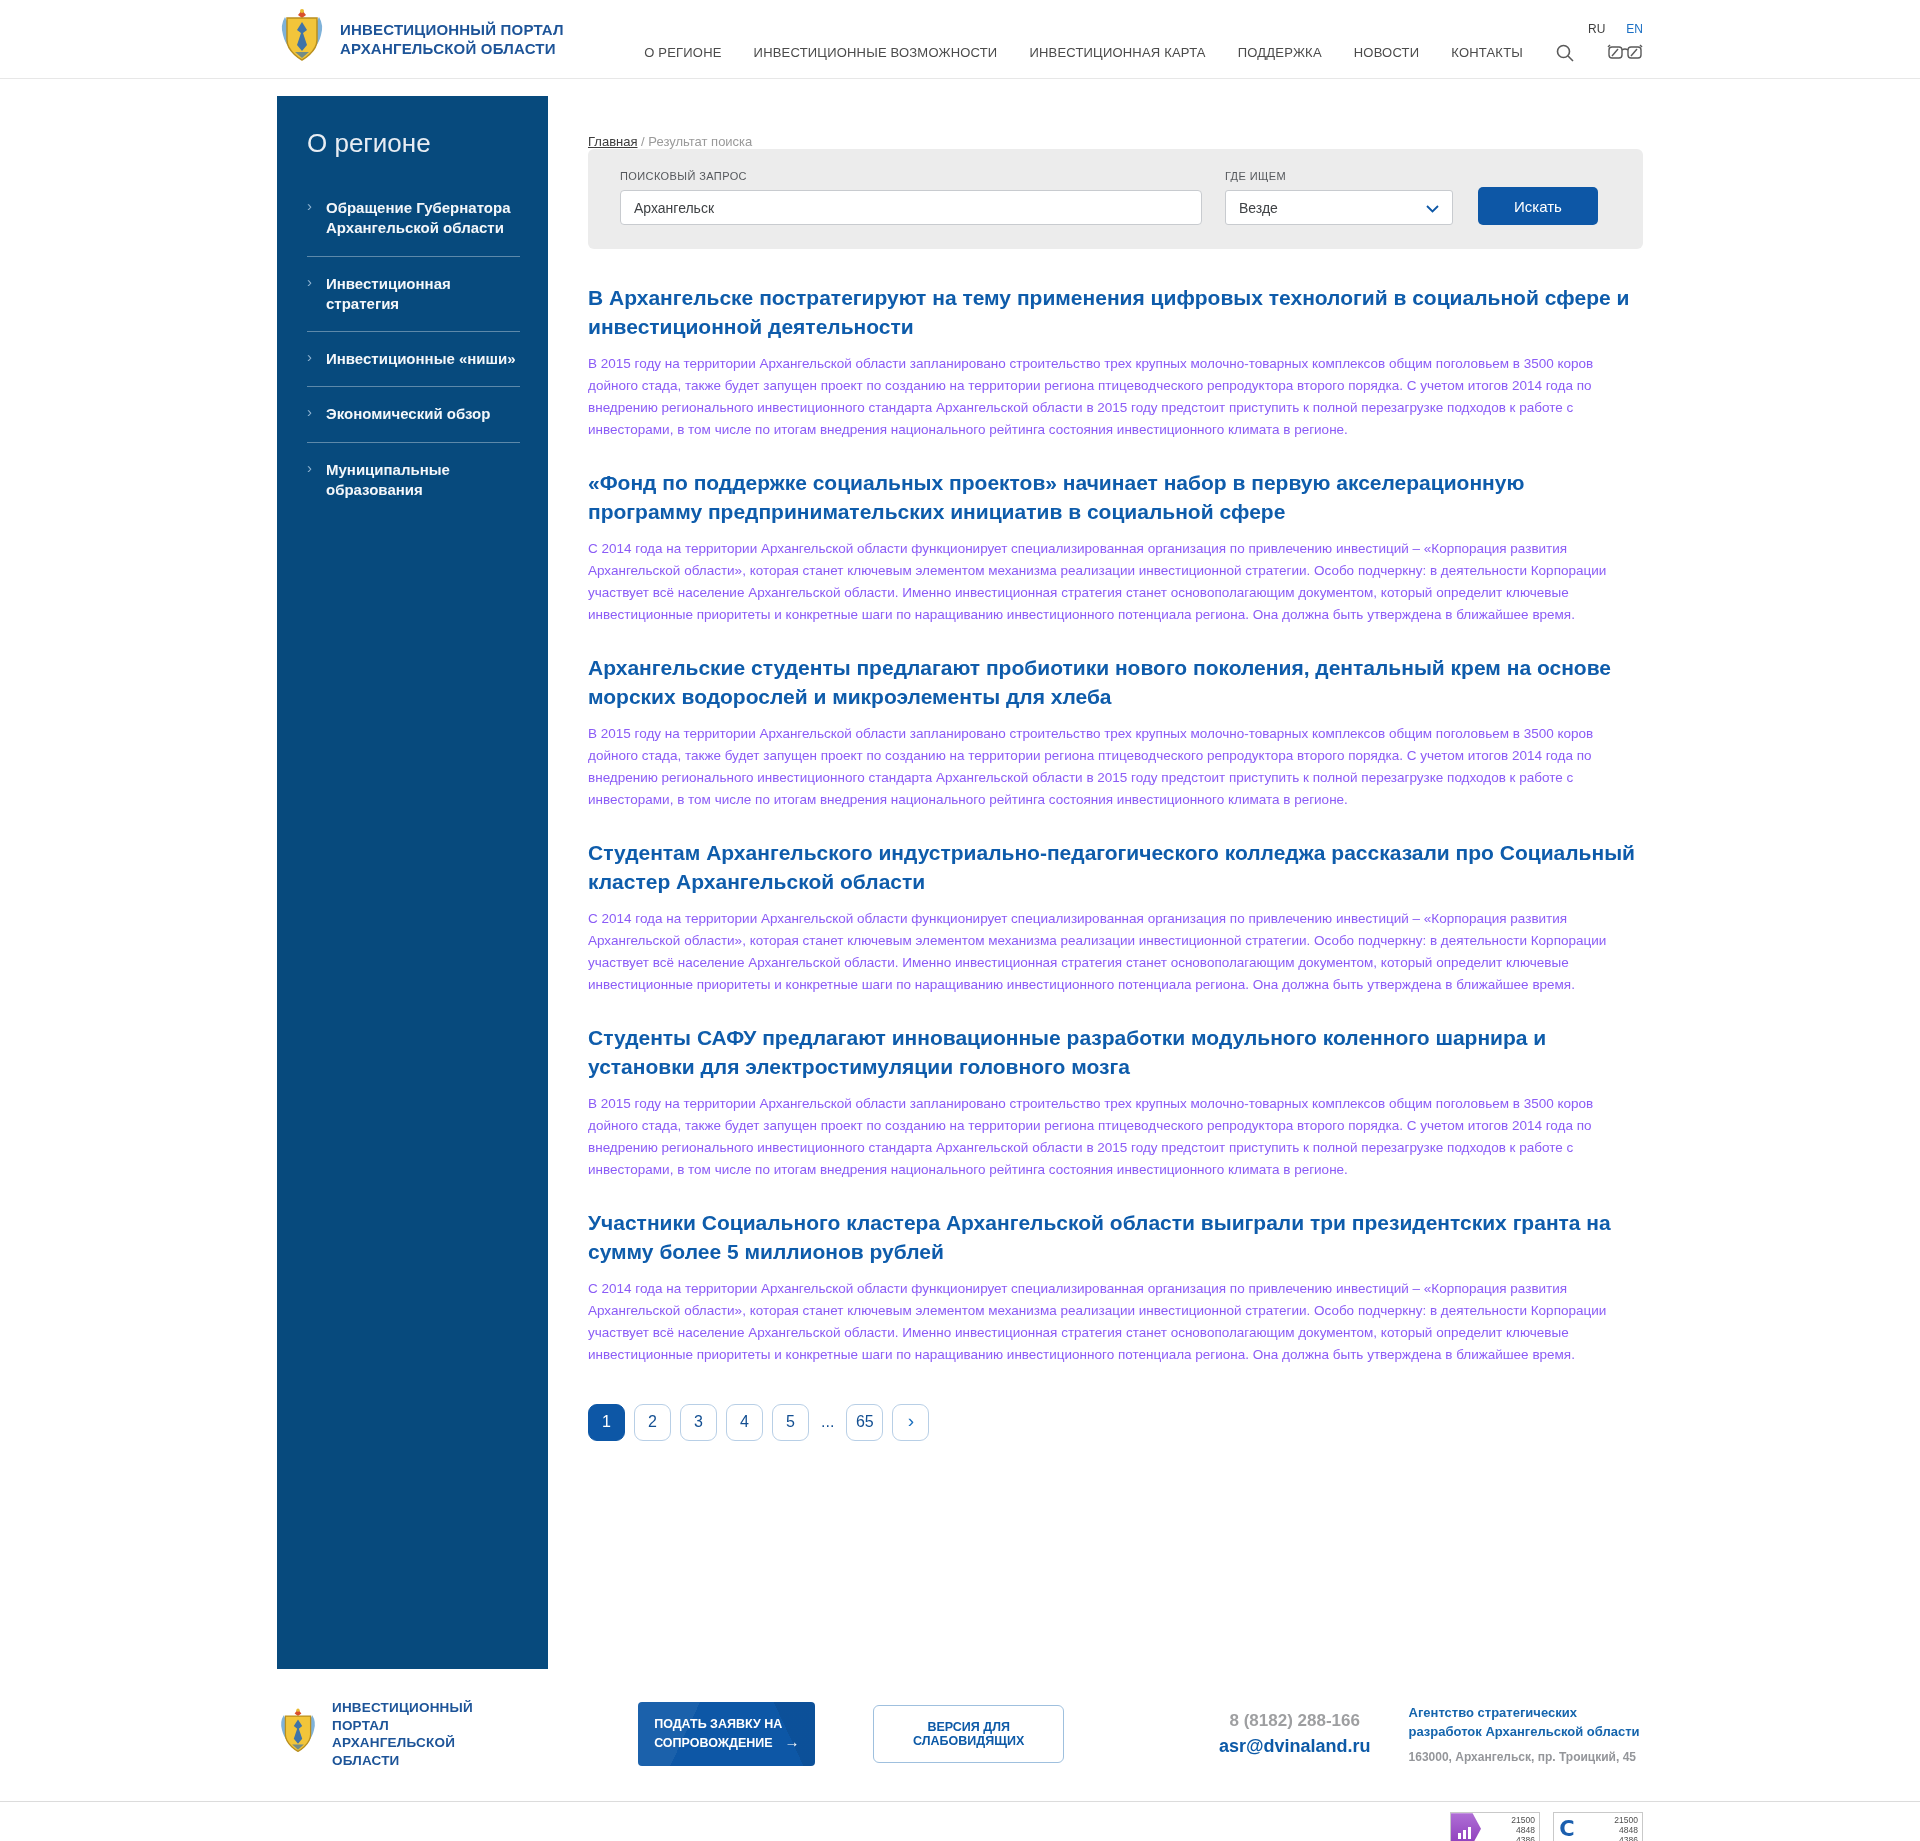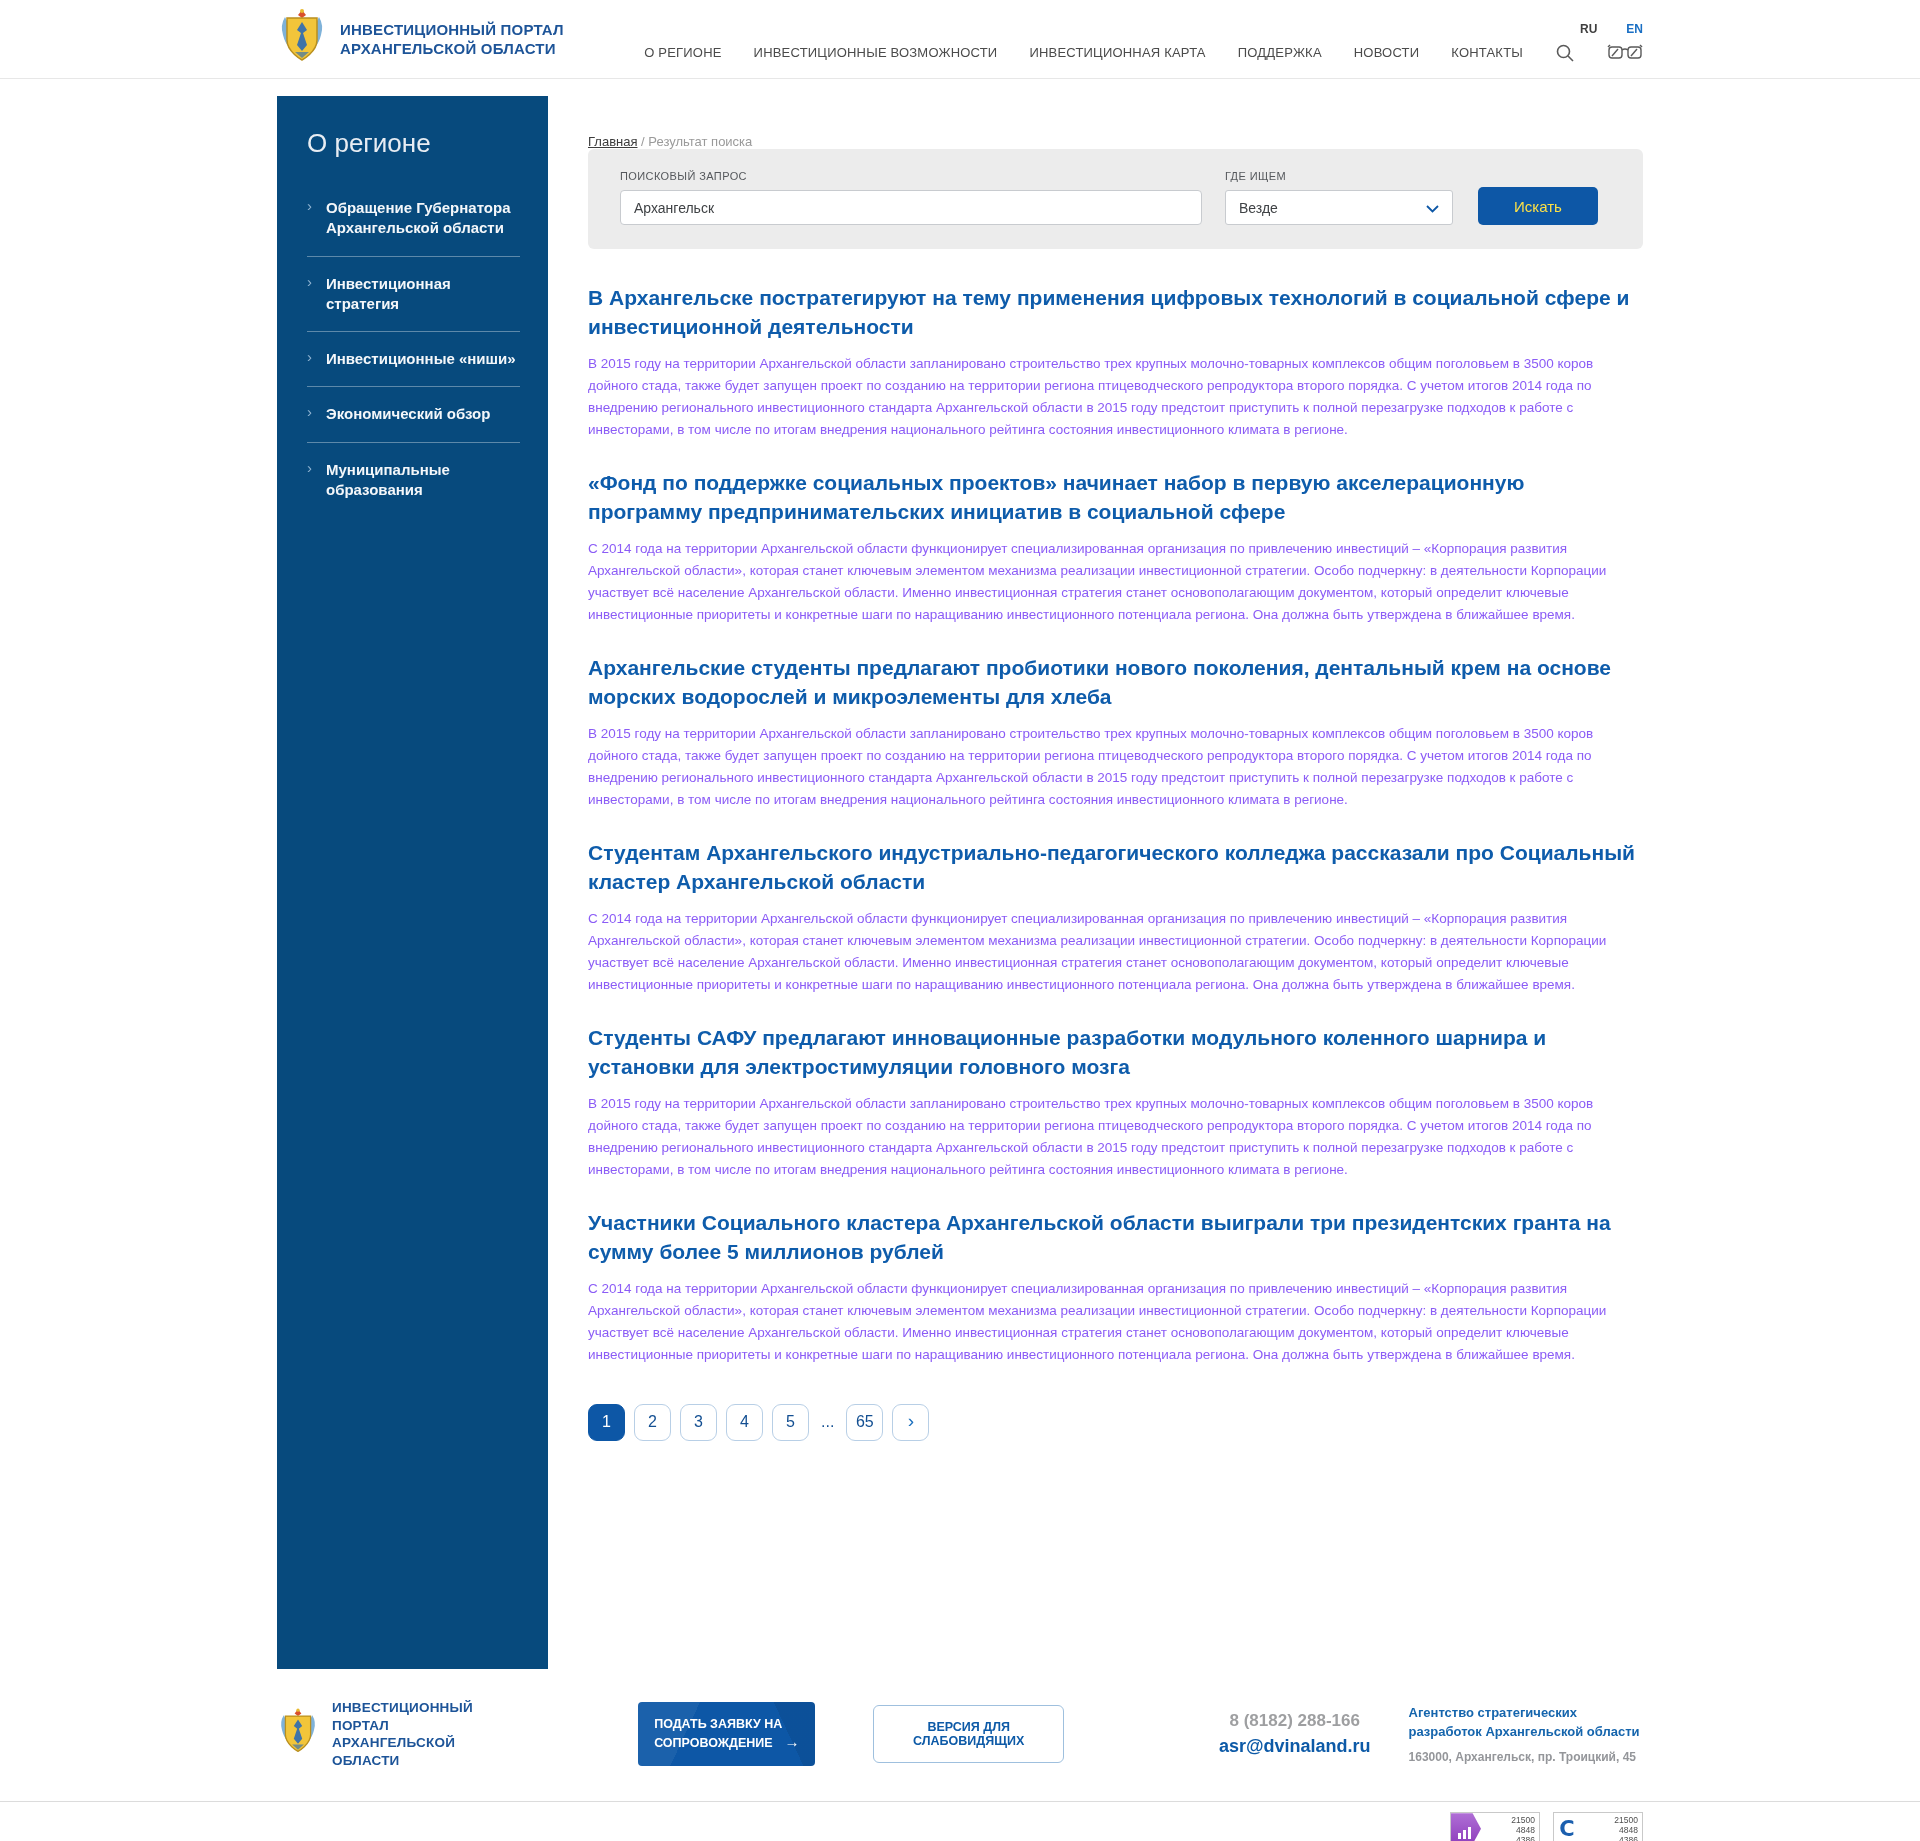--- a/index.html
+++ b/index.html
@@ -10,21 +10,21 @@
     color: #54565a;
   }
   a { text-decoration: none; color: inherit; cursor: pointer; }
 
   
   .header { height: 79px; border-bottom: 1px solid #e7e7e7; background: #fff; }
   .header-inner { width: 1366px; margin: 0 auto; height: 100%; display: flex; align-items: center; justify-content: space-between; }
   .logo { display: flex; align-items: center; gap: 13px; }
   .logo-text { display: flex; flex-direction: column; font-weight: bold; font-size: 15px; line-height: 1.3; color: #1d5498; letter-spacing: 0.2px; }
   .header-right { display: flex; flex-direction: column; align-items: flex-end; gap: 7px; padding-top: 6px; }
-  .lang-switch { display: flex; gap: 29px; font-size: 12px; font-weight: bold; }
+  .lang-switch { display: flex; gap: 21px; font-size: 12px; font-weight: normal; }
   .lang-ru { color: #3f3f3f; }
   .lang-en { color: #1a6fc4; }
   .nav-row { display: flex; align-items: center; gap: 32px; }
   .main-nav { display: flex; gap: 32px; font-size: 13px; color: #4b4b4b; letter-spacing: 0.2px; }
   .hdr-iconbtn { background: none; border: none; cursor: pointer; display: flex; align-items: center; }
 
   
   .layout { width: 1366px; margin: 17px auto 0; display: flex; align-items: flex-start; }
 
   
@@ -41,21 +41,21 @@
   .breadcrumb { margin-top: 38px; font-size: 13px; color: #9a9a9a; }
   .breadcrumb .bc-home { color: #3c3c3c; text-decoration: underline; }
   .page-title { margin: 14px 0 27px; font-size: 34px; font-weight: bold; color: #14497f; letter-spacing: 0.3px; }
 
   
   .search-panel { background: #ececec; border-radius: 6px; padding: 21px 32px 24px; display: flex; gap: 23px; align-items: flex-end; }
   .sp-field { display: flex; flex-direction: column; }
   .sp-label { font-size: 11px; color: #55585c; letter-spacing: 0.4px; margin-bottom: 8px; }
   .sp-input { width: 582px; height: 35px; border: 1px solid #c8cbcf; border-radius: 4px; background: #fff; padding: 0 13px; font-size: 14px; color: #3f4245; font-family: inherit; }
   .sp-select { width: 228px; height: 35px; border: 1px solid #c8cbcf; border-radius: 3px; background: #fff; padding: 0 13px; font-size: 14px; color: #3f4245; display: flex; align-items: center; justify-content: space-between; cursor: pointer; }
-  .sp-button { margin-left: 2px; width: 120px; height: 38px; background: #0d57a6; color: #fde047; border: none; border-radius: 5px; font-size: 15px; font-family: inherit; cursor: pointer; }
+  .sp-button { margin-left: 2px; width: 120px; height: 38px; background: #0d57a6; color: #ffffff; border: none; border-radius: 5px; font-size: 15px; font-family: inherit; cursor: pointer; }
 
   
   .results { margin-top: 35px; }
   .result-item { margin-bottom: 28px; }
   .result-title { font-size: 21px; line-height: 1.38; font-weight: bold; color: #0e5cab; margin-bottom: 11px; display: block; }
   .result-body { font-size: 13.5px; line-height: 1.63; color: #8b5cf6; }
 
   
   .pagination { margin-top: 38px; display: flex; gap: 9px; align-items: center; }
   .page-btn { width: 37px; height: 37px; border-radius: 9px; border: 1px solid #b8cfe6; background: #fff; color: #134f92; font-size: 16px; display: flex; align-items: center; justify-content: center; cursor: pointer; }

